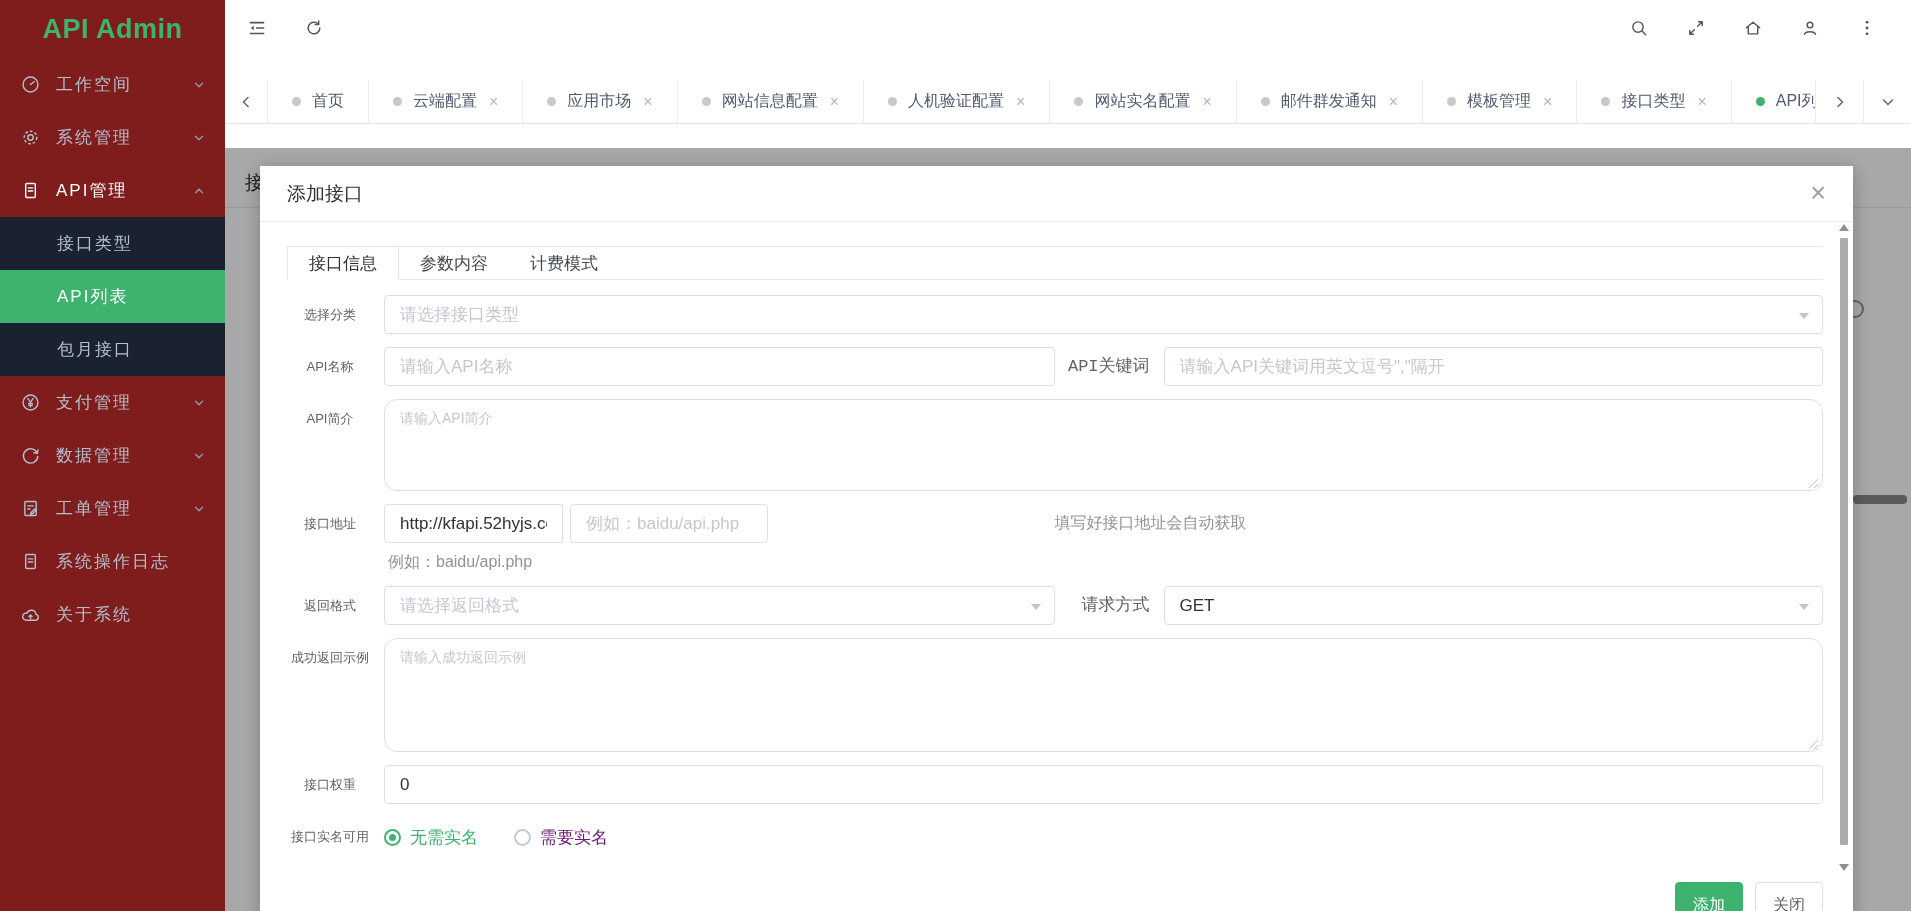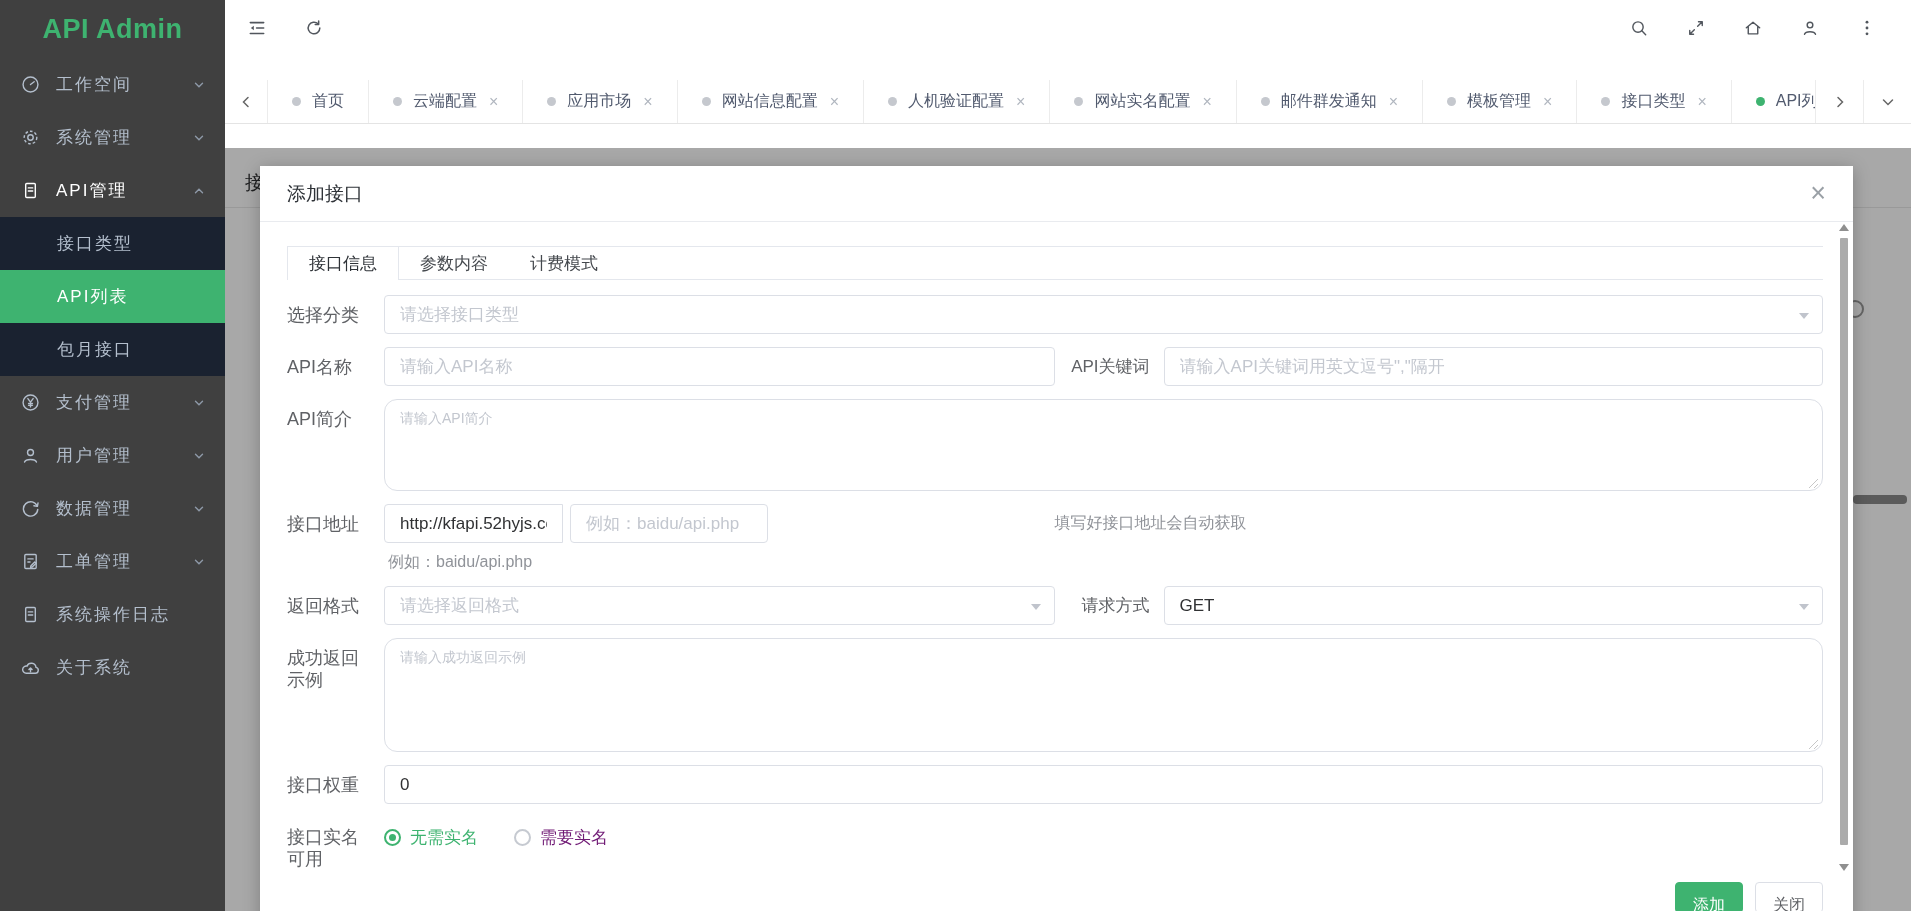--- a/index.html
+++ b/index.html
@@ -2,21 +2,21 @@
 <html><head>
 <meta charset="utf-8">
 <style>
   * { margin:0; padding:0; box-sizing:border-box; }
   html,body { width:1911px; height:911px; overflow:hidden; }
   body { font-family:"Liberation Sans","DejaVu Sans",sans-serif; background:#fff; color:#303133; }
 
   .app { display:flex; width:1911px; height:911px; }
 
   
-  .sidebar { width:225px; flex:0 0 225px; background:#404040; display:flex; flex-direction:column; }
+  .sidebar { width:225px; flex:0 0 225px; background:#7f1d1d; display:flex; flex-direction:column; }
   .logo { height:58px; display:flex; align-items:center; justify-content:center;
           color:#3eb370; font-weight:bold; font-size:27px; letter-spacing:.5px; }
   .mi { height:53px; display:flex; align-items:center; padding:0 20px; font-size:17px;
         color:#b4bfcd; cursor:pointer; }
   .mi .mico { width:21px; height:21px; margin-right:15px; display:flex; align-items:center; }
   .mi .mlbl { flex:1; letter-spacing:2px; }
   .mi .chev { color:#8e99a8; display:flex; }
   .mi.parent-active { color:#fff; }
   .submenu .mi { padding-left:57px; background:#1a2230; letter-spacing:2px; }
   .submenu .mi.active { background:#3eb370; color:#fff; }
@@ -64,27 +64,27 @@
 
   .mtabs { display:flex; height:34px; border-top:1px solid #e4e7ed; border-bottom:1px solid #e4e7ed;
            margin-bottom:15px; position:relative; }
   .mtab { padding:0 21px; display:flex; align-items:center; font-size:17px; color:#45494e;
           cursor:pointer; position:relative; }
   .mtab.active { border-left:1px solid #e4e7ed; border-right:1px solid #e4e7ed; color:#2f3338; }
   .mtab.active::after { content:""; position:absolute; left:0; right:0; bottom:-1px; height:1px;
           background:#fff; }
 
   .frow { display:flex; margin-bottom:13px; align-items:flex-start; }
-  .flabel { flex:0 0 86px; margin-right:11px; text-align:left; font-size:18px; color:#606266;
+  .flabel { flex:0 0 86px; margin-right:11px; text-align:center; font-size:13px; color:#606266;
             line-height:22px; padding-top:9px; }
   .fcontent { flex:1; min-width:0; }
   .two { display:flex; align-items:flex-start; }
   .colL { flex:0 0 46.6%; }
   .colM { flex:0 0 95px; margin-right:14px; text-align:right; font-size:17px; color:#606266;
-          line-height:39px; }
+          line-height:39px;font-family:Liberation Mono, monospace; }
   .colR { flex:1; min-width:0; }
   .grpR { flex:1; min-width:0; display:flex; flex-direction:column; }
   .grp-row { display:flex; }
   .grp-row .colM { flex:0 0 95px; }
   .grp-row .inp { flex:1; }
 
   .inp { width:100%; height:39px; border:1px solid #dcdfe6; border-radius:4px; padding:0 15px;
          font-size:17px; color:#303133; outline:none; background:#fff;
          font-family:"Liberation Sans","DejaVu Sans",sans-serif; }
   .inp::placeholder, .ta::placeholder { color:#c3c7cf; }
@@ -209,34 +209,20 @@
           </svg>
         </span>
       <span class="mlbl">支付管理</span>
       <span class="chev">
           <svg width="12" height="12" viewBox="0 0 12 12" fill="none" stroke="currentColor" stroke-width="1.4">
             <path d="M2.5 4.2L6 7.7l3.5-3.5" stroke-linecap="round"></path>
           </svg>
         </span>
     </div>
 
-    <div class="mi">
-      <span class="mico">
-          <svg width="21" height="21" viewBox="0 0 24 24" fill="none" stroke="currentColor" stroke-width="1.6">
-            <circle cx="12" cy="8.6" r="3.4"></circle>
-            <path d="M5.2 19.5c1.3-4 12.3-4 13.6 0" stroke-linecap="round"></path>
-          </svg>
-        </span>
-      <span class="mlbl">用户管理</span>
-      <span class="chev">
-          <svg width="12" height="12" viewBox="0 0 12 12" fill="none" stroke="currentColor" stroke-width="1.4">
-            <path d="M2.5 4.2L6 7.7l3.5-3.5" stroke-linecap="round"></path>
-          </svg>
-        </span>
-    </div>
 
     <div class="mi">
       <span class="mico">
           <svg width="21" height="21" viewBox="0 0 24 24" fill="none" stroke="currentColor" stroke-width="1.6">
             <path d="M19.8 9.6A8.2 8.2 0 1 0 20.3 13" stroke-linecap="round"></path>
             <path d="M20.6 5.6l-.7 4-4-.7" stroke-linecap="round" stroke-linejoin="round"></path>
           </svg>
         </span>
       <span class="mlbl">数据管理</span>
       <span class="chev">

